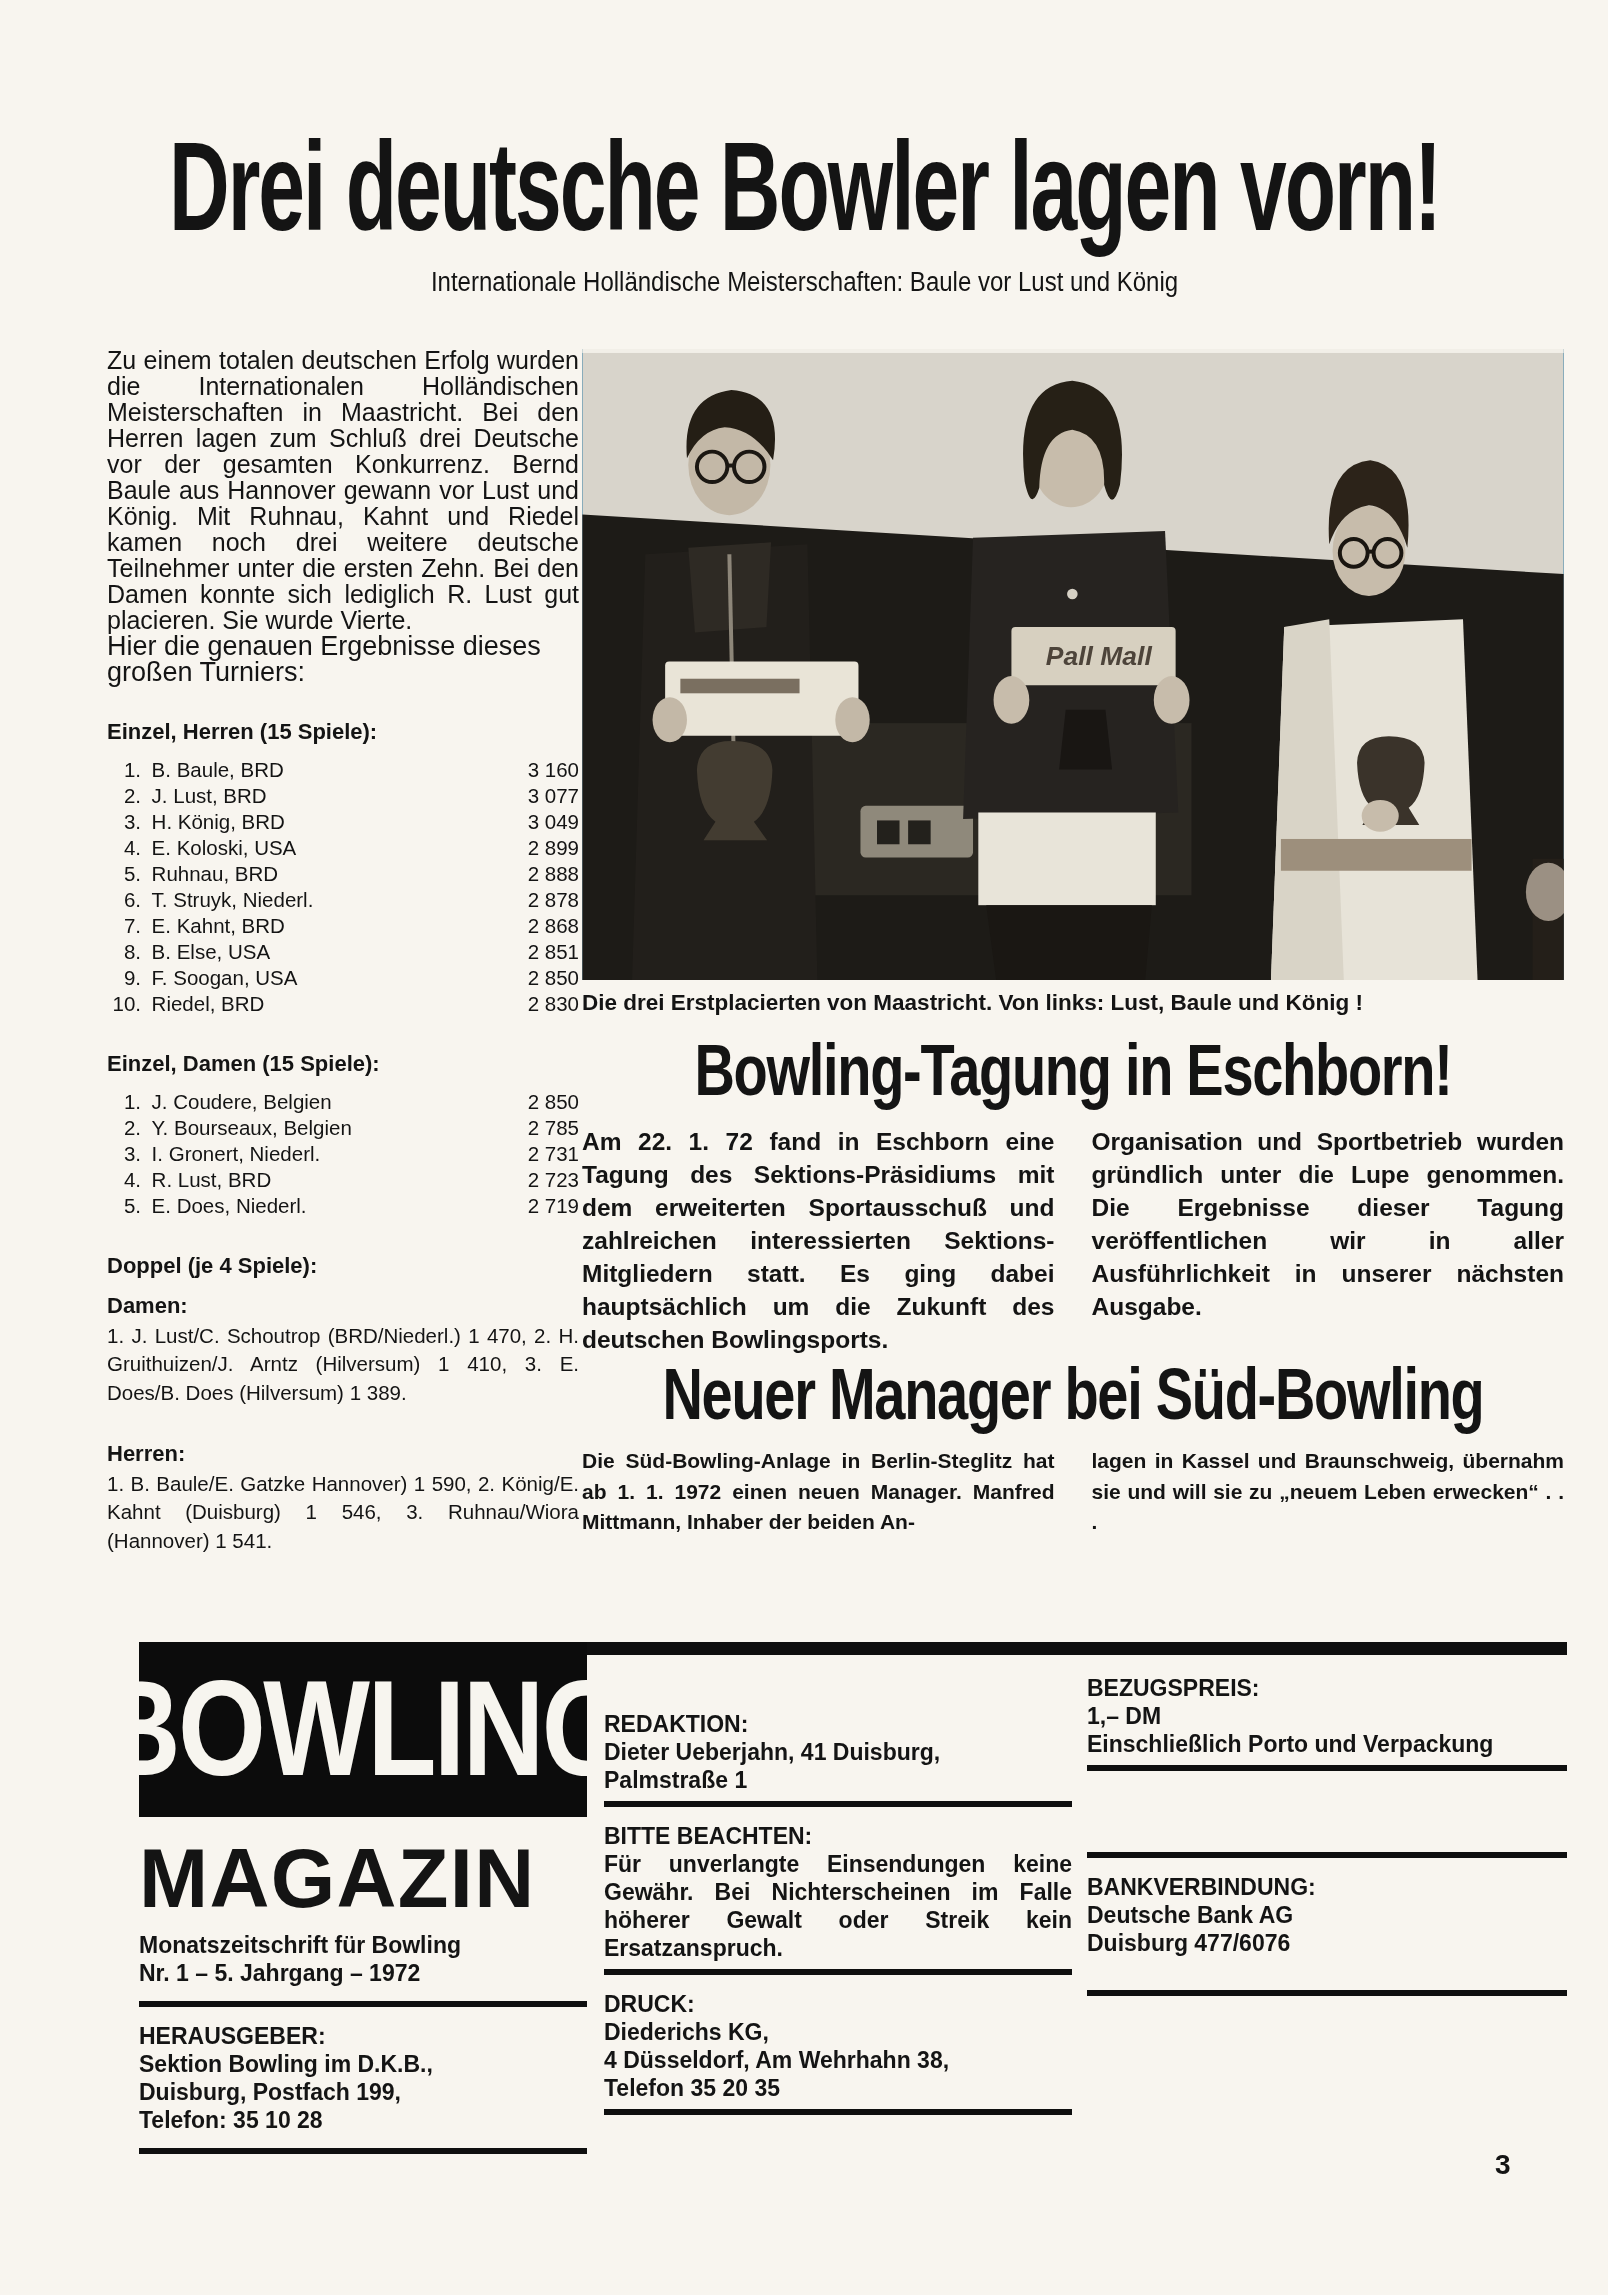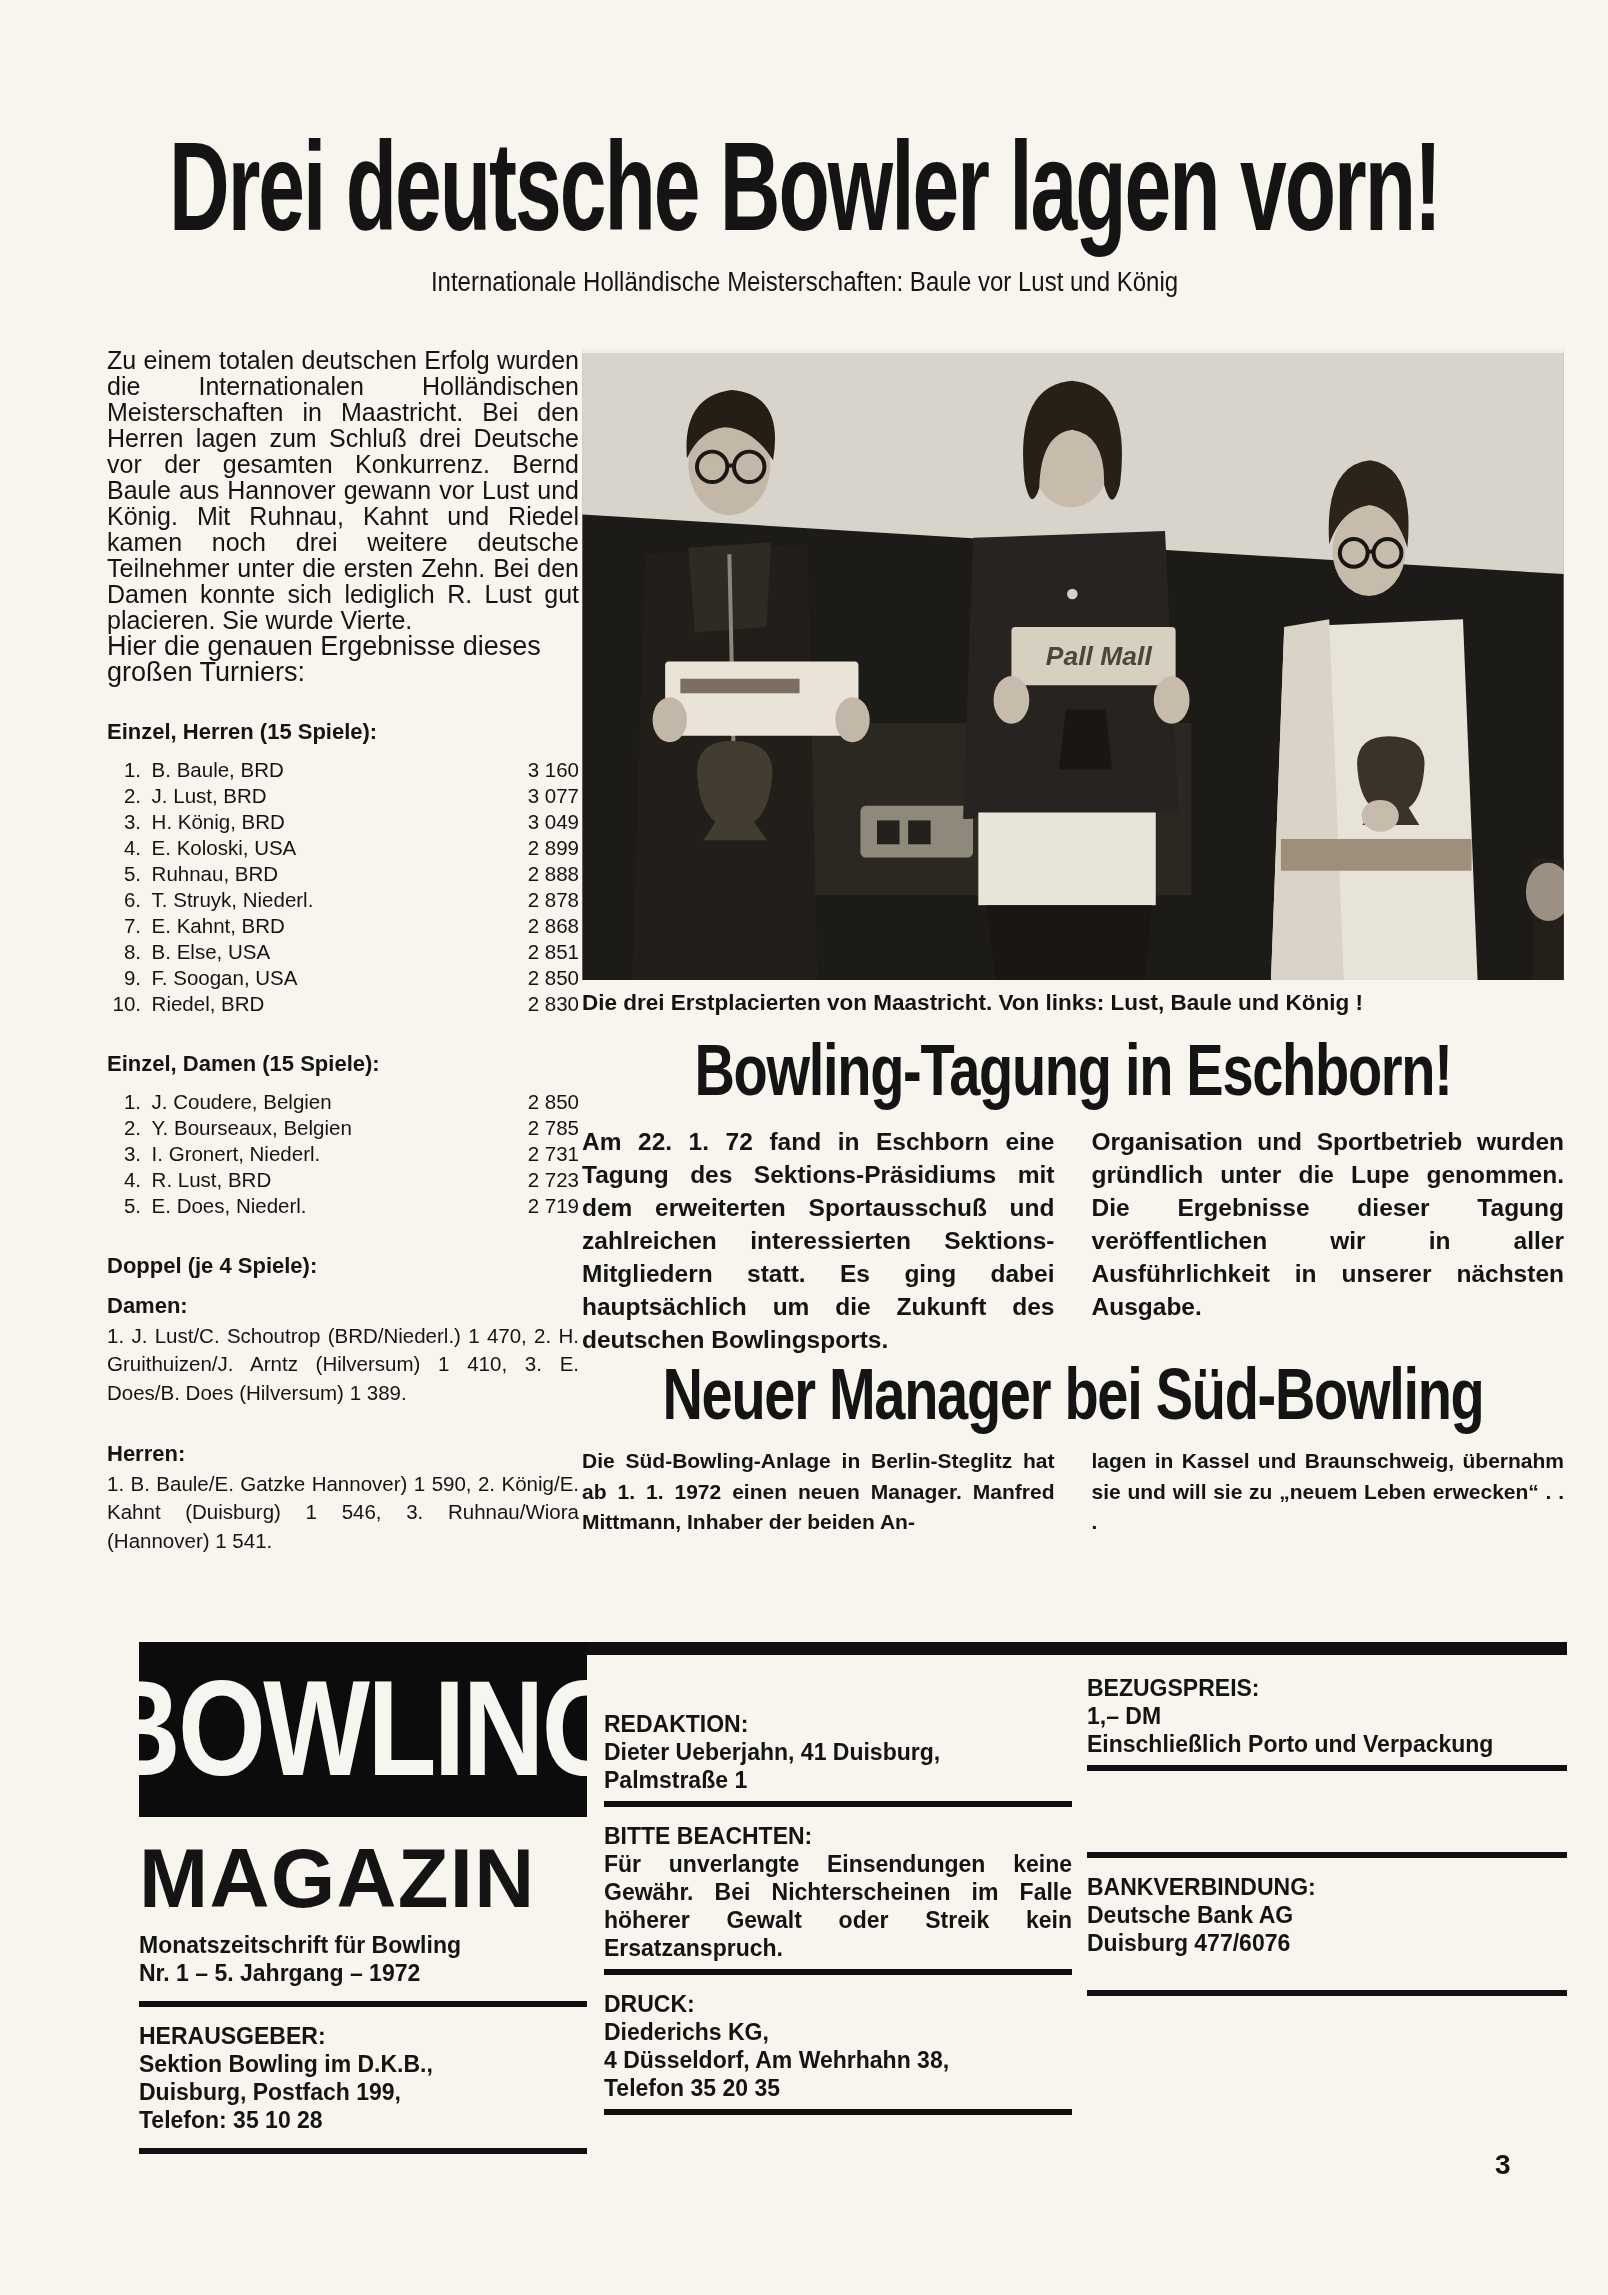--- a/index.html
+++ b/index.html
@@ -32,21 +32,21 @@
   .res-title { font-size:22px; font-weight:bold; margin-top:34px; margin-bottom:12px; }
   .res-row   { display:grid; grid-template-columns:34px 1fr auto; column-gap:10.6px;
                font-size:20.5px; line-height:26px; }
   .res-rank  { text-align:right; }
   .res-score { text-align:right; }
   .sub-label { font-size:22px; font-weight:bold; line-height:30.5px; margin-top:2.6px; }
   .doppel-text { font-size:20.5px; line-height:28.5px; text-align:justify; }
   .mt-herren { margin-top:32px; }
 
   
-  .photo { position:absolute; left:582px; top:349px; width:982px; height:631px; background:#c4b5fd; }
+  .photo { position:absolute; left:582px; top:349px; width:982px; height:631px; background:#0369a1; }
   .photo svg { display:block; width:100%; height:100%; }
   .caption { position:absolute; left:582px; top:990px; width:982px;
              font-size:22.5px; font-weight:bold; }
 
   
   .art-esch { position:absolute; left:582px; top:1028px; width:982px; }
   .art-sued { position:absolute; left:582px; top:1352px; width:982px; }
   .art-head { height:85px; text-align:center; font-size:56px; font-weight:bold;
               letter-spacing:-1.3px; white-space:nowrap; }
   .esch-cols { display:grid; grid-template-columns:1fr 1fr; column-gap:37px;

